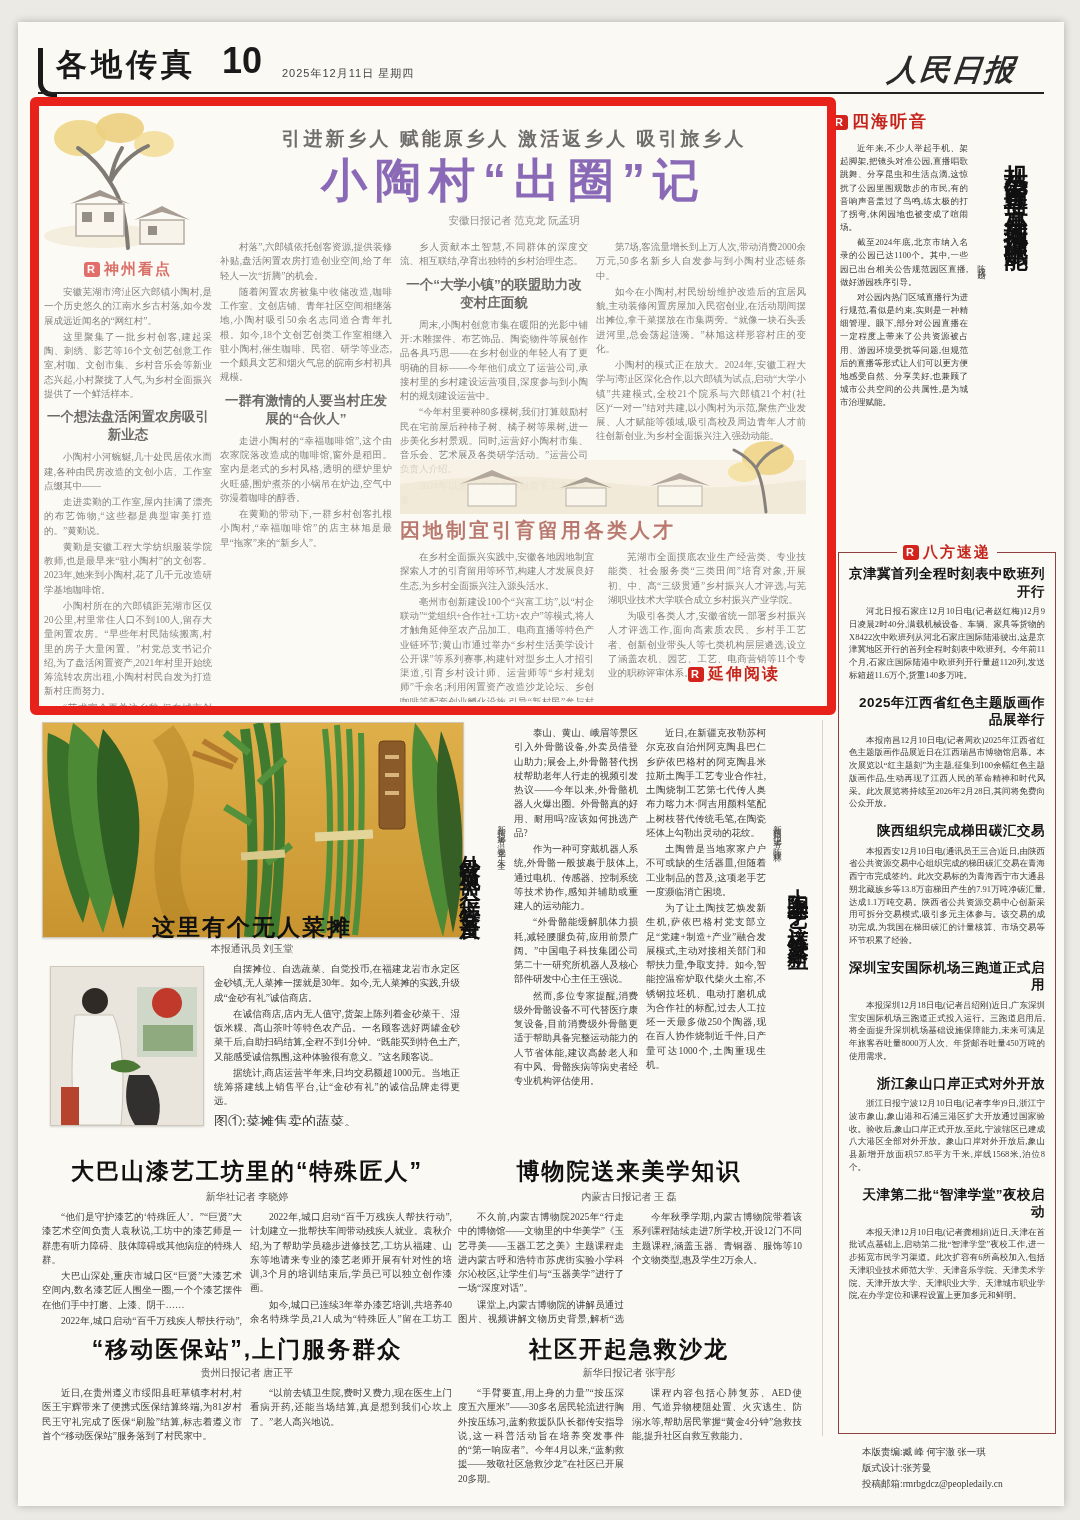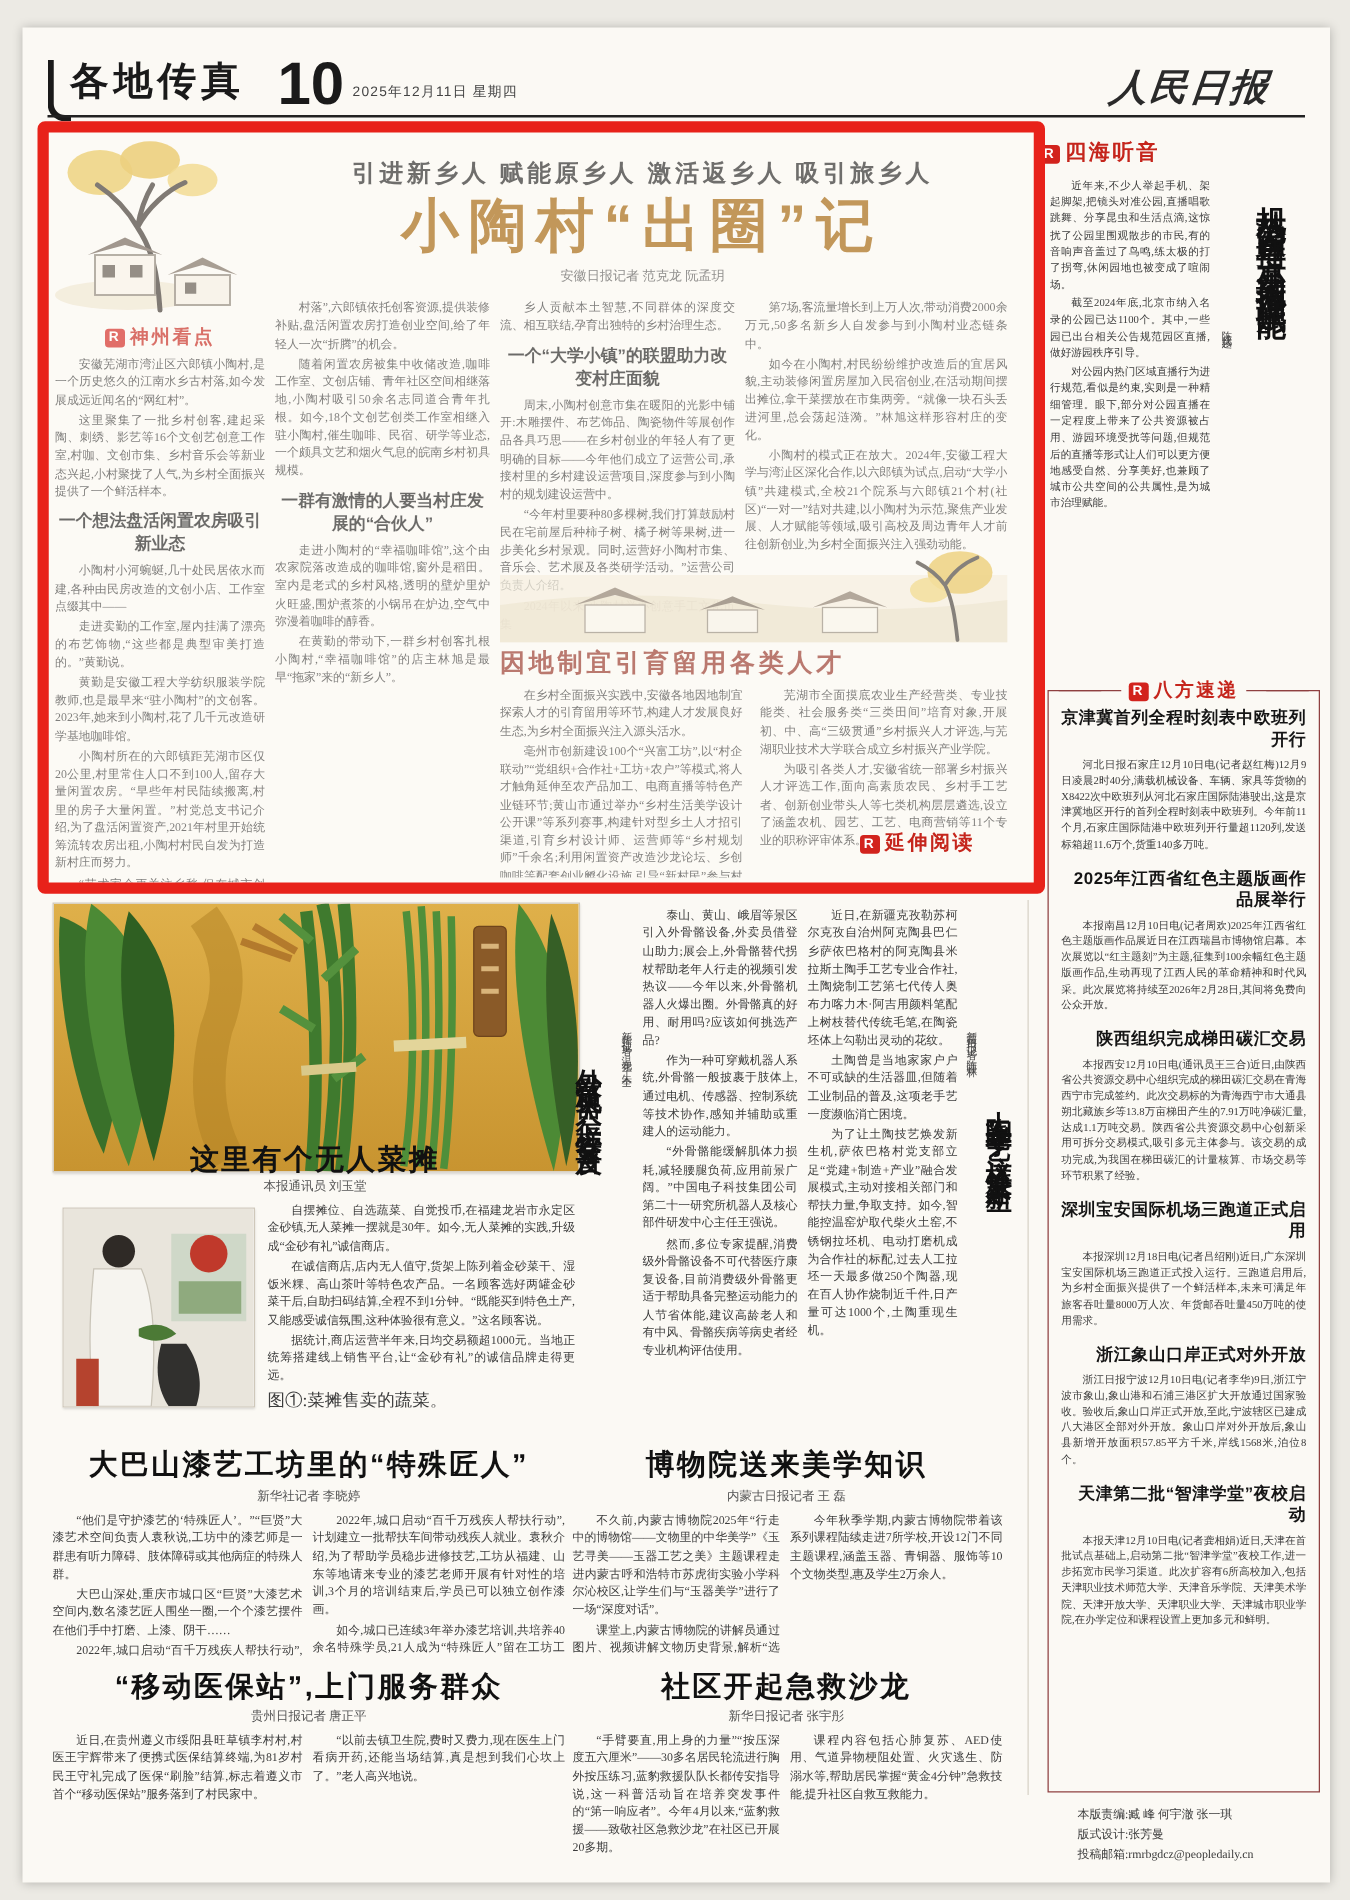--- a/index.html
+++ b/index.html
@@ -6,33 +6,33 @@
   body{width:1080px;height:1520px;position:relative;background:#eceae4;
        font-family:"Liberation Serif","DejaVu Serif",serif;color:#333;}
   .paper{position:absolute;left:18px;top:22px;width:1046px;height:1484px;
          background:#fbf9f4;box-shadow:0 0 8px rgba(0,0,0,.25);}
   .abs{position:absolute;}
   .hd-sans{font-family:"Liberation Sans","DejaVu Sans",sans-serif;}
   
   .bracket{position:absolute;left:38px;top:48px;width:14px;height:44px;
            border-left:5px solid #1a1a1a;border-bottom:5px solid #1a1a1a;border-radius:0 0 0 14px;}
   .sec-title{left:56px;top:44px;font-size:31px;font-weight:bold;color:#1a1a1a;letter-spacing:4px;}
-  .page-no{left:222px;top:40px;font-size:48px;font-weight:bold;color:#1a1a1a;}
+  .page-no{left:222px;top:40px;font-size:36px;font-weight:bold;color:#1a1a1a;}
   .issue-date{left:282px;top:66px;font-size:11px;color:#444;letter-spacing:1px;}
   .masthead{left:888px;top:50px;font-size:30px;font-weight:bold;color:#2a2a2a;
             font-style:italic;letter-spacing:2px;font-family:"DejaVu Serif",serif;transform:skewX(-6deg);}
   .hd-rule{left:38px;top:92px;width:1006px;height:0;border-top:2px solid #222;}
   
   .hlbox{left:30px;top:97px;width:788px;height:600px;border:9px solid #e8221a;border-radius:6px;
          background:rgba(255,252,246,.35);z-index:5;}
   
   .kicker{left:218px;top:126px;width:592px;text-align:center;font-size:19px;font-weight:bold;
           color:#222;letter-spacing:3px;}
   .f-title{left:200px;top:150px;width:628px;text-align:center;font-size:46px;font-weight:bold;
-           color:#a16207;letter-spacing:8px;}
+           color:#4c1d95;letter-spacing:8px;}
   .f-byline{left:218px;top:214px;width:592px;text-align:center;font-size:10.5px;color:#555;}
   .para{font-size:9.5px;line-height:1.5;text-align:justify;text-indent:2em;margin:0 0 2px;color:#3c3c3c;}
   .col{overflow:hidden;}
   .badge-line{font-size:15px;font-weight:bold;color:#c5251c;letter-spacing:2px;white-space:nowrap;
               font-family:"Liberation Sans","DejaVu Sans",sans-serif;margin:2px 0 6px;}
   .rchip{display:inline-block;background:#d2231d;color:#fff;font-weight:bold;font-size:11px;
          line-height:15px;padding:0 3px;border-radius:3px;margin-right:4px;vertical-align:1px;}
   .subhead{font-size:13.5px;font-weight:bold;color:#1d1d1d;text-align:center;line-height:1.35;
            margin:7px 0 6px;font-family:"Liberation Sans","DejaVu Sans",sans-serif;}
   .talent-title{left:400px;top:517px;width:406px;text-align:left;font-size:20px;font-weight:bold;
@@ -328,21 +328,21 @@
   <div class="expr-item">
     <h4>2025年江西省红色主题版画作品展举行</h4>
     <p>本报南昌12月10日电(记者周欢)2025年江西省红色主题版画作品展近日在江西瑞昌市博物馆启幕。本次展览以“红主题刻”为主题,征集到100余幅红色主题版画作品,生动再现了江西人民的革命精神和时代风采。此次展览将持续至2026年2月28日,其间将免费向公众开放。</p>
   </div>
   <div class="expr-item">
     <h4>陕西组织完成梯田碳汇交易</h4>
     <p>本报西安12月10日电(通讯员王三合)近日,由陕西省公共资源交易中心组织完成的梯田碳汇交易在青海西宁市完成签约。此次交易标的为青海西宁市大通县朔北藏族乡等13.8万亩梯田产生的7.91万吨净碳汇量,达成1.1万吨交易。陕西省公共资源交易中心创新采用可拆分交易模式,吸引多元主体参与。该交易的成功完成,为我国在梯田碳汇的计量核算、市场交易等环节积累了经验。</p>
   </div>
   <div class="expr-item">
     <h4>深圳宝安国际机场三跑道正式启用</h4>
-    <p>本报深圳12月18日电(记者吕绍刚)近日,广东深圳宝安国际机场三跑道正式投入运行。三跑道启用后,为乡村全面振兴提供了一个鲜活样本,未来可满足年旅客吞吐量8000万人次、年货邮吞吐量450万吨的使用需求。</p>
+    <p>本报深圳12月18日电(记者吕绍刚)近日,广东深圳宝安国际机场三跑道正式投入运行。三跑道启用后,将全面提升深圳机场基础设施保障能力,未来可满足年旅客吞吐量8000万人次、年货邮吞吐量450万吨的使用需求。</p>
   </div>
   <div class="expr-item">
     <h4>浙江象山口岸正式对外开放</h4>
     <p>浙江日报宁波12月10日电(记者李华)9日,浙江宁波市象山,象山港和石浦三港区扩大开放通过国家验收。验收后,象山口岸正式开放,至此,宁波辖区已建成八大港区全部对外开放。象山口岸对外开放后,象山县新增开放面积57.85平方千米,岸线1568米,泊位8个。</p>
   </div>
   <div class="expr-item">
     <h4>天津第二批“智津学堂”夜校启动</h4>
     <p>本报天津12月10日电(记者龚相娟)近日,天津在首批试点基础上,启动第二批“智津学堂”夜校工作,进一步拓宽市民学习渠道。此次扩容有6所高校加入,包括天津职业技术师范大学、天津音乐学院、天津美术学院、天津开放大学、天津职业大学、天津城市职业学院,在办学定位和课程设置上更加多元和鲜明。</p>
   </div>
 </div>

